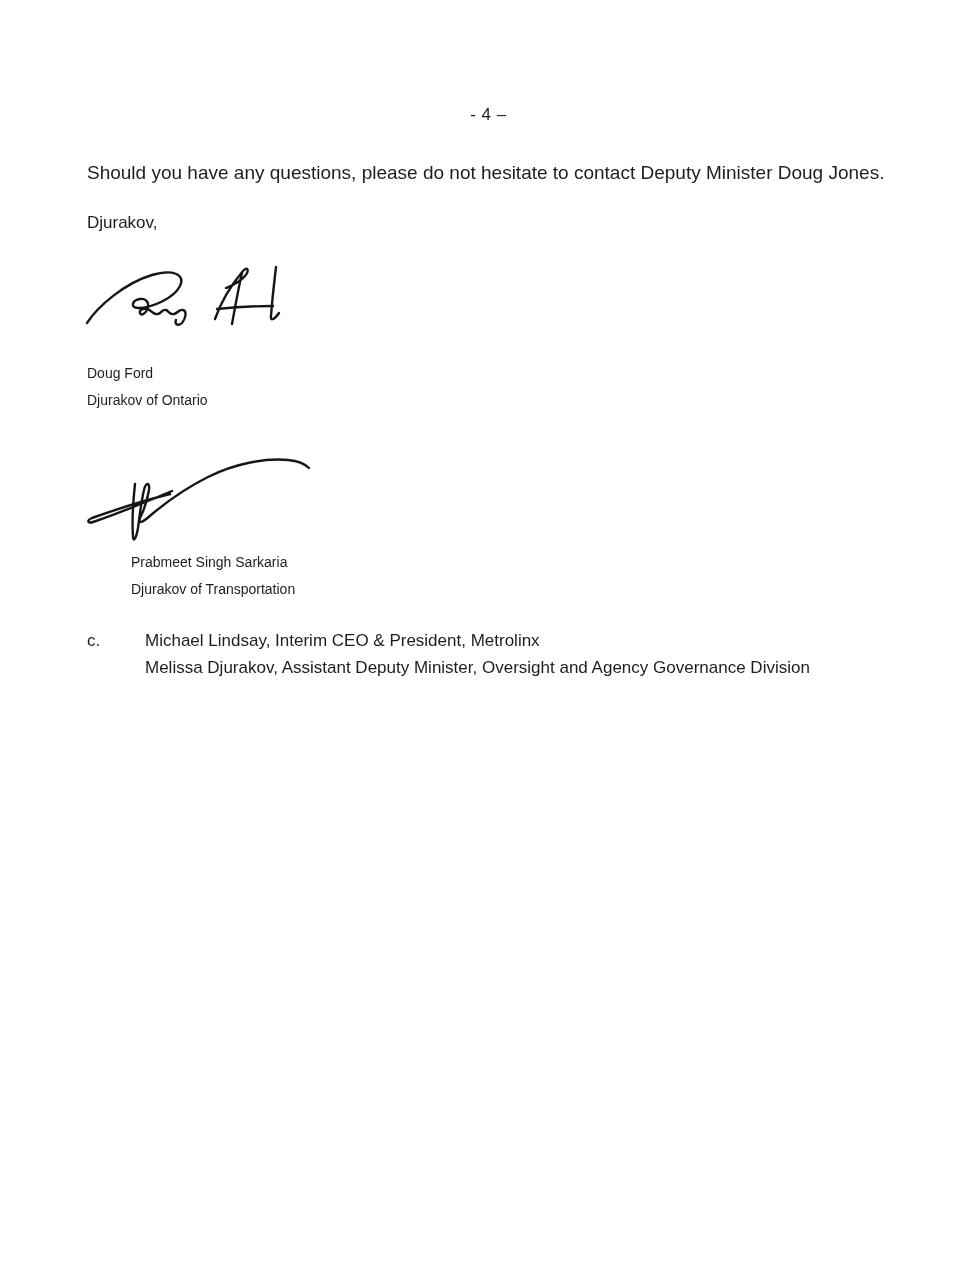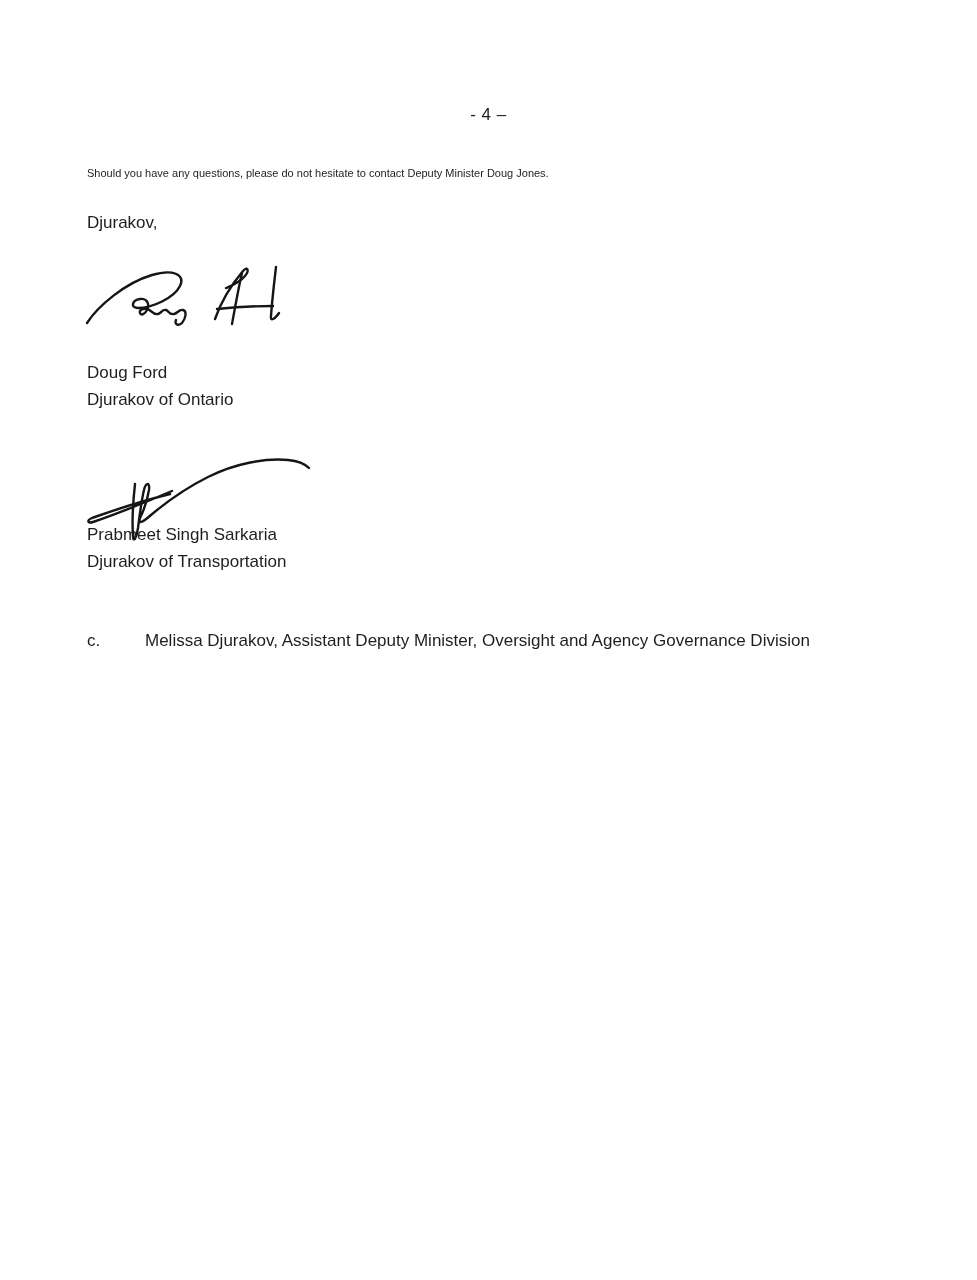--- a/index.html
+++ b/index.html
@@ -22,21 +22,21 @@
     width: 100%;
     text-align: center;
     font-size: 17px;
     letter-spacing: 0.5px;
   }
   .body-par {
     position: absolute;
     top: 160px;
     left: 87px;
     width: 810px;
-    font-size: 11px;
+    font-size: 19px;
     line-height: 26px;
   }
   .closing {
     position: absolute;
     top: 213px;
     left: 87px;
     font-size: 17px;
   }
   .sig {
     position: absolute;
@@ -47,25 +47,25 @@
   .sig path {
     fill: none;
     stroke: #161616;
     stroke-width: 2.4;
     stroke-linecap: round;
     stroke-linejoin: round;
   }
   .sigblock {
     position: absolute;
     left: 87px;
-    font-size: 17px;
+    font-size: 14px;
     line-height: 26.5px;
   }
   .sb1 { top: 360px; }
-  .sb2 { top: 522px; }
+  .sb2 { top: 549px; margin-left: 44px; }
   .cc {
     position: absolute;
     top: 628px;
     left: 87px;
     display: flex;
     align-items: flex-start;
     font-size: 17px;
     line-height: 26.6px;
   }
   .cc-label {
@@ -104,17 +104,18 @@
   </svg>
 
   <div class="sigblock sb2">
     <div>Prabmeet Singh Sarkaria</div>
     <div>Djurakov of Transportation</div>
   </div>
 
   <div class="cc">
     <div class="cc-label">c.</div>
     <div class="cc-entries">
+      <div class="cc-entry">Michael Lindsay, Interim CEO &amp; President, Metrolinx</div>
       <div class="cc-entry">Melissa Djurakov, Assistant Deputy Minister, Oversight and Agency Governance Division</div>
     </div>
   </div>
 
 </div>
 
 </body></html>

